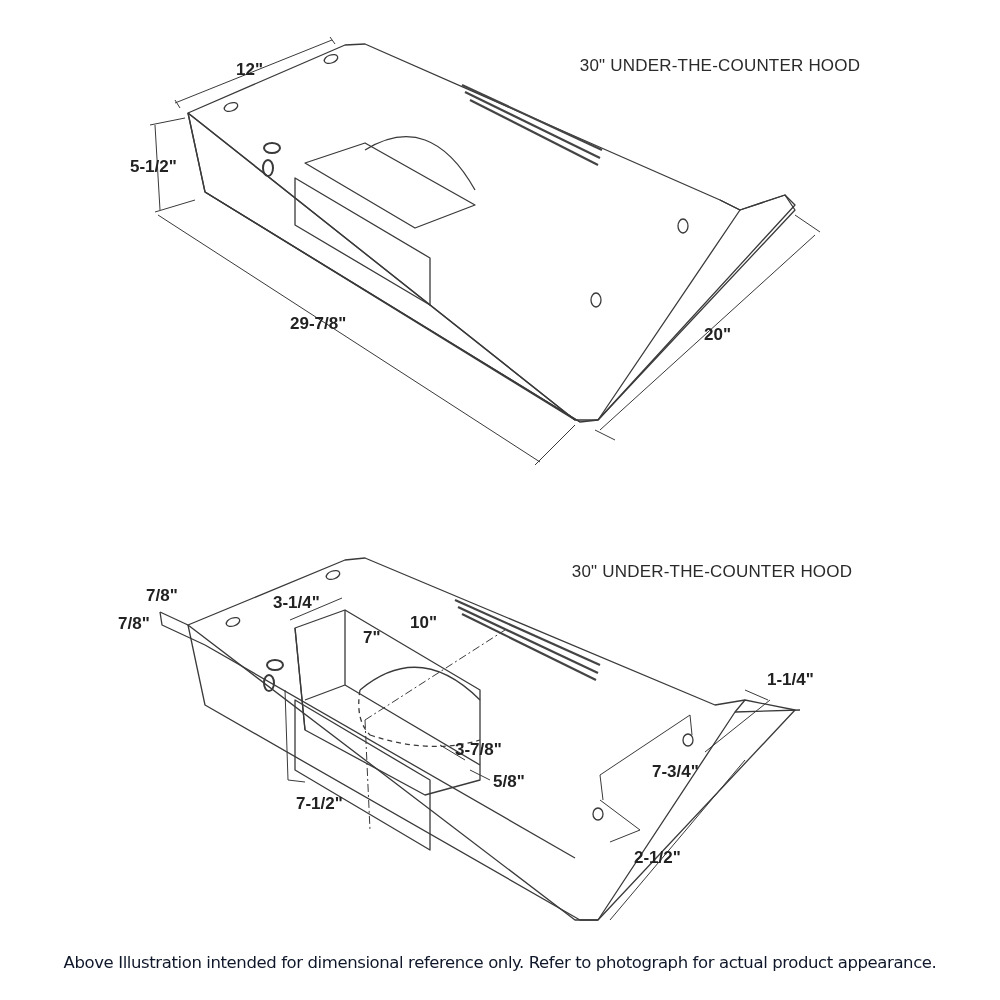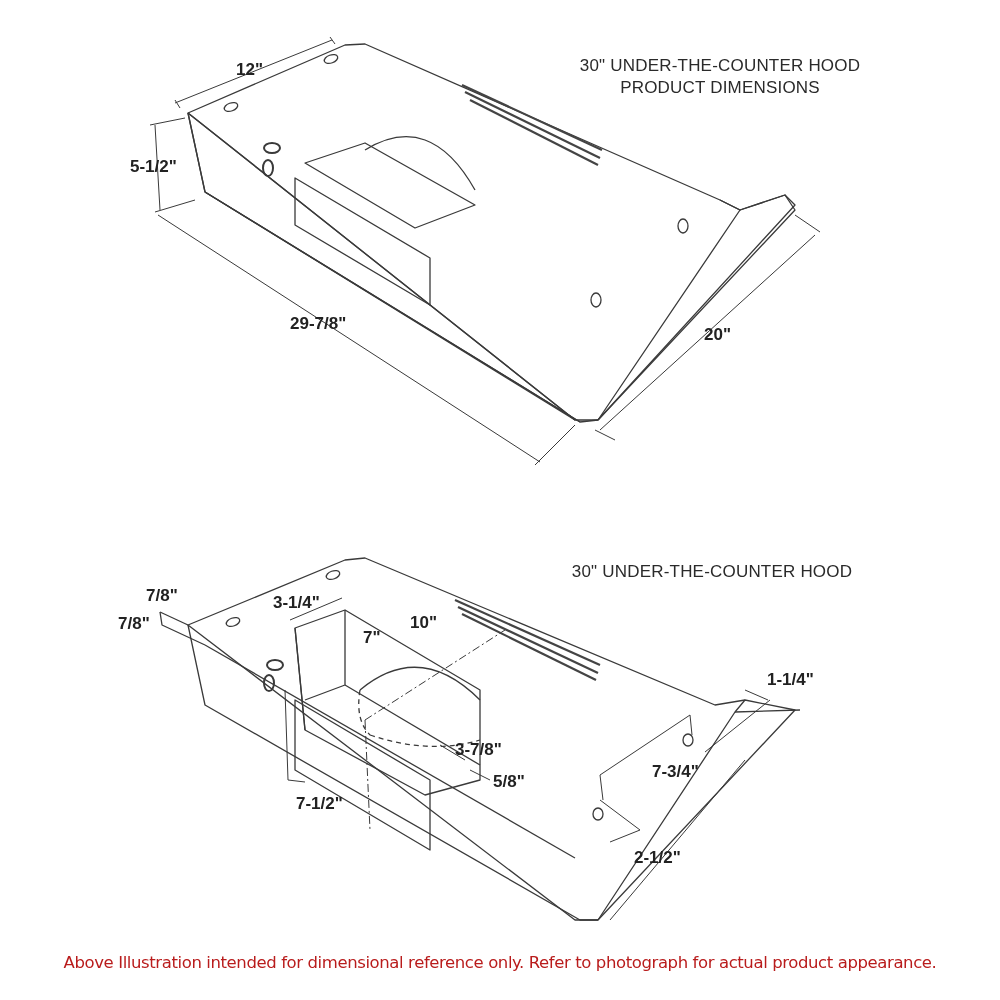--- a/index.html
+++ b/index.html
@@ -1,20 +1,20 @@
 <!DOCTYPE html>
 <html><head>
 <meta charset="utf-8">
 <style>
   html, body { margin:0; padding:0; background:#ffffff; }
   body { width:1000px; height:1000px; position:relative; overflow:hidden; font-family:"Liberation Sans", sans-serif; color:#1f1f1f; }
   svg.drawing { position:absolute; left:0; top:0; width:1000px; height:1000px; }
   .title { position:absolute; text-align:center; font-size:17px; line-height:22px; color:#2a2a2a; letter-spacing:0.2px; }
   .dim { position:absolute; font-weight:bold; font-size:17px; color:#222; white-space:nowrap; }
-  .footer { position:absolute; left:0; width:1000px; top:953px; text-align:center; font-size:16.5px; color:#b91c1c; font-family:"DejaVu Sans", sans-serif; letter-spacing:-0.4px; }
+  .footer { position:absolute; left:0; width:1000px; top:953px; text-align:center; font-size:16.5px; color:#0f172a; font-family:"DejaVu Sans", sans-serif; letter-spacing:-0.4px; }
 </style>
 </head>
 <body>
 
 <svg class="drawing" viewBox="0 0 1000 1000" fill="none" stroke="#3a3a3a" stroke-width="1.3" stroke-linejoin="round">
 
   <g>
 
     <path d="M188,113 L345,45 L365,44 L720,200 L740,210 L785,195 L795,205 L598,420 L575,420 L188,113 Z" fill="#ffffff"></path>
 
@@ -111,21 +111,20 @@
       <path d="M745,690 L768,700"></path>
       <path d="M705,752 L770,700"></path>
       <path d="M610,842 L640,830 L600,800"></path>
       <path d="M745,760 L610,920"></path>
     </g>
   </g>
 </svg>
 
 <div class="title" style="left:520px; top:55px; width:400px;">
   <div>30" UNDER-THE-COUNTER HOOD</div>
-  <div>PRODUCT DIMENSIONS</div>
 </div>
 <div class="title" style="left:512px; top:561px; width:400px;">
   <div>30" UNDER-THE-COUNTER HOOD</div>
 </div>
 
 <span class="dim" style="left:236px; top:60px;">12"</span>
 <span class="dim" style="left:130px; top:157px;">5-1/2"</span>
 <span class="dim" style="left:290px; top:314px;">29-7/8"</span>
 <span class="dim" style="left:704px; top:325px;">20"</span>
 

